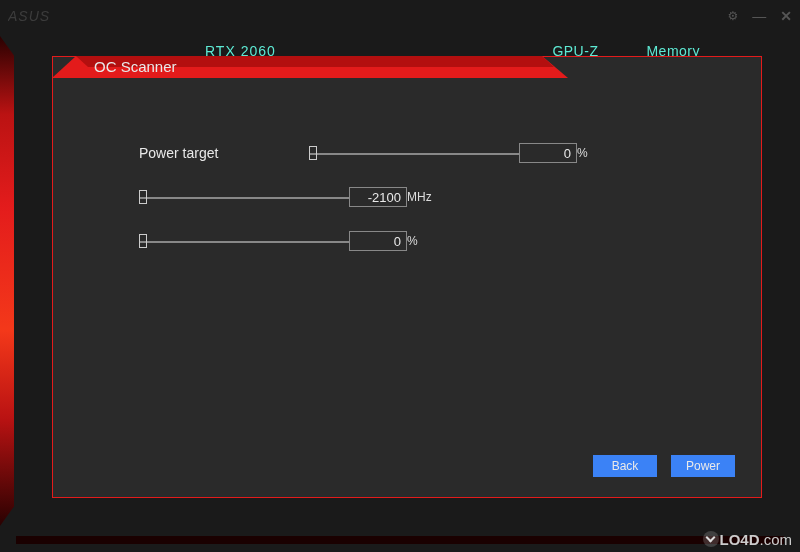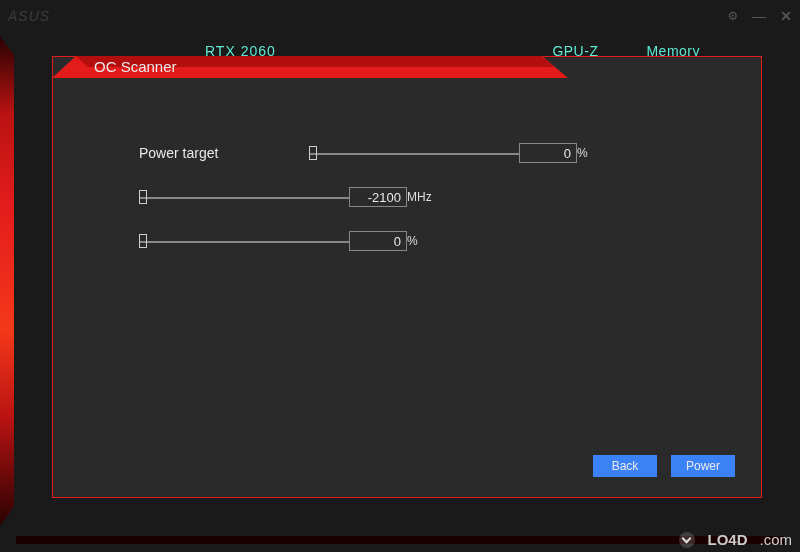--- a/index.html
+++ b/index.html
@@ -18,21 +18,21 @@
 .bgtabs .gpu { margin-left:205px; font-family:"Arial Black",Arial,sans-serif; letter-spacing:1px; }
 .bgtabs .z  { margin-left:auto; margin-right:48px; }
 .bgtabs .tools { margin-right:100px; }
 
 .edge-glow { position:absolute; left:0; top:36px; bottom:26px; width:14px;
   background:linear-gradient(180deg,#2a0000 0%,#c31212 16%,#ee1c1c 35%,#ff3a1a 60%,#c21212 78%,#2a0000 100%);
   clip-path:polygon(0 0,100% 4%,100% 96%,0 100%); opacity:.95; }
 
 .bottom-strip{position:absolute;left:16px;right:16px;bottom:8px;height:8px;background:#1a0000;}
 
-.watermark{position:absolute;right:8px;bottom:4px;display:flex;align-items:flex-end;color:#ccc;font-size:15px;font-weight:bold;gap:12px;}
+.watermark{position:absolute;right:8px;bottom:4px;display:flex;align-items:flex-start;color:#ccc;font-size:15px;font-weight:bold;gap:0;}
 .watermark .arrow{display:inline-block;width:16px;height:16px;border-radius:50%;background:rgba(200,200,200,.22);position:relative;}
 .watermark .arrow::after{content:'';position:absolute;left:4px;top:3px;width:5px;height:5px;border-left:2px solid #ddd;border-bottom:2px solid #ddd;transform:rotate(-45deg);}
 .watermark .thin{font-weight:400;}
 
 .scanner { position:absolute; left:52px; top:56px; right:38px; bottom:54px; border:1px solid #e31b1b; background:#2a2a2a; }
 
 .scanner-head { position:absolute; left:-1px; top:-1px; height:22px;
   display:flex; align-items:center; }
 .scanner-head svg { display:block; }
 .scanner-title { position:absolute; left:42px; top:2px; color:#e9e9e9; font-size:15px; font-weight:500; }

